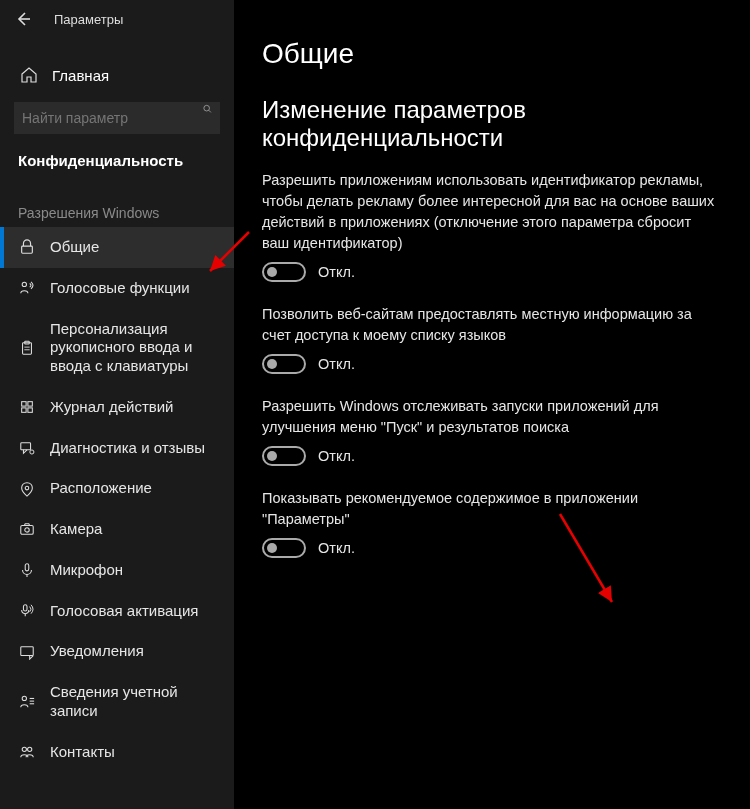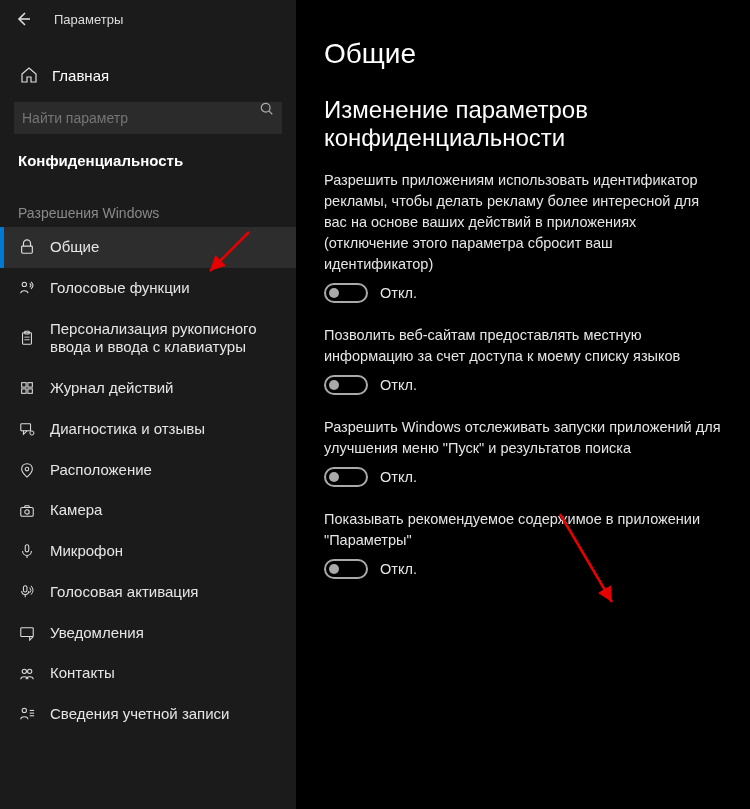--- a/index.html
+++ b/index.html
@@ -5,21 +5,21 @@
 * { margin: 0; padding: 0; box-sizing: border-box; }
 body {
   width: 750px; height: 809px;
   background: #000;
   font-family: "Segoe UI", Arial, sans-serif;
   color: #fff;
   display: flex;
   overflow: hidden;
 }
 .sidebar {
-  width: 296px;
+  width: 234px;
   height: 100%;
   background: #1b1b1b;
   display: flex;
   flex-direction: column;
   overflow-y: auto;
 }
 .top-row {
   display: flex;
   align-items: center;
   padding: 8px 12px;
@@ -260,40 +260,40 @@
           <rect x="2" y="3" width="14" height="10" rx="1" stroke="#ddd" stroke-width="1.2" fill="none"></rect>
           <path d="M12 13 L12 17 L16 13" stroke="#ddd" stroke-width="1.2" fill="none"></path>
         </svg>
     </span>
     <span class="nav-label">Уведомления</span>
   </div>
 
   <div class="nav-item">
     <span class="nav-icon">
       <svg viewBox="0 0 18 18" width="16" height="16">
-          <circle cx="6" cy="6" r="2.4" stroke="#ddd" stroke-width="1.2" fill="none"></circle>
-          <circle cx="12" cy="6" r="2.4" stroke="#ddd" stroke-width="1.2" fill="none"></circle>
-          <path d="M2 15 C2 11 10 11 10 15" stroke="#ddd" stroke-width="1.2" fill="none"></path>
-          <path d="M8 15 C8 11 16 11 16 15" stroke="#ddd" stroke-width="1.2" fill="none"></path>
-        </svg>
-    </span>
-    <span class="nav-label">Контакты</span>
-  </div>
-
-  <div class="nav-item">
-    <span class="nav-icon">
-      <svg viewBox="0 0 18 18" width="16" height="16">
           <circle cx="6" cy="5" r="2.4" stroke="#ddd" stroke-width="1.2" fill="none"></circle>
           <path d="M2 15 C2 11 10 11 10 15" stroke="#ddd" stroke-width="1.2" fill="none"></path>
           <line x1="12" y1="5" x2="17" y2="5" stroke="#ddd" stroke-width="1.2"></line>
           <line x1="12" y1="8" x2="17" y2="8" stroke="#ddd" stroke-width="1.2"></line>
           <line x1="12" y1="11" x2="17" y2="11" stroke="#ddd" stroke-width="1.2"></line>
         </svg>
     </span>
     <span class="nav-label">Сведения учетной записи</span>
+  </div>
+
+  <div class="nav-item">
+    <span class="nav-icon">
+      <svg viewBox="0 0 18 18" width="16" height="16">
+          <circle cx="6" cy="6" r="2.4" stroke="#ddd" stroke-width="1.2" fill="none"></circle>
+          <circle cx="12" cy="6" r="2.4" stroke="#ddd" stroke-width="1.2" fill="none"></circle>
+          <path d="M2 15 C2 11 10 11 10 15" stroke="#ddd" stroke-width="1.2" fill="none"></path>
+          <path d="M8 15 C8 11 16 11 16 15" stroke="#ddd" stroke-width="1.2" fill="none"></path>
+        </svg>
+    </span>
+    <span class="nav-label">Контакты</span>
   </div>
 </div>
 
 <div class="content">
   <h1 class="page-heading">Общие</h1>
   <h2 class="sub-heading">Изменение параметров конфиденциальности</h2>
 
   <div class="setting-block">
     <div class="setting-desc">Разрешить приложениям использовать идентификатор рекламы, чтобы делать рекламу более интересной для вас на основе ваших действий в приложениях (отключение этого параметра сбросит ваш идентификатор)</div>
     <div class="toggle-row">

